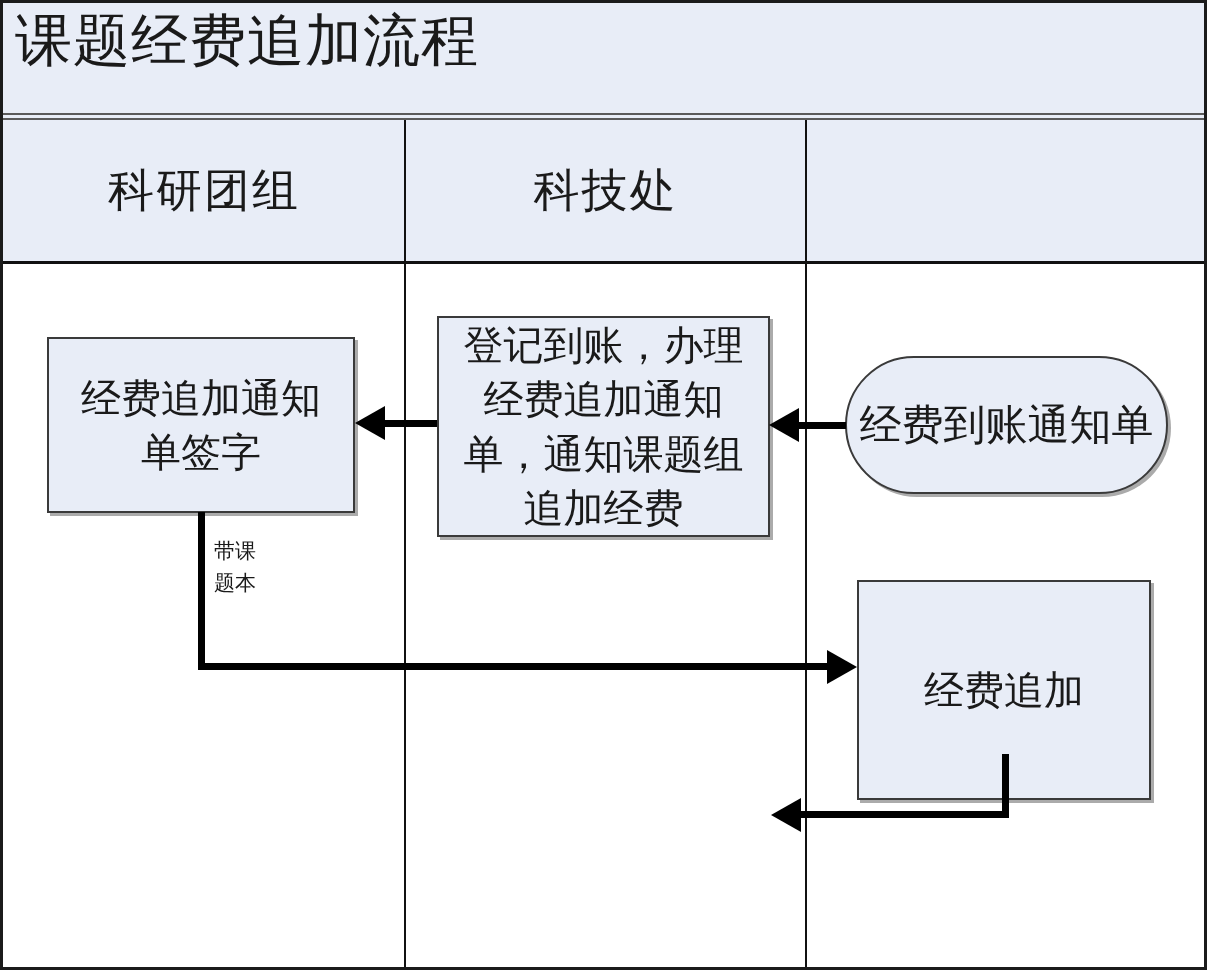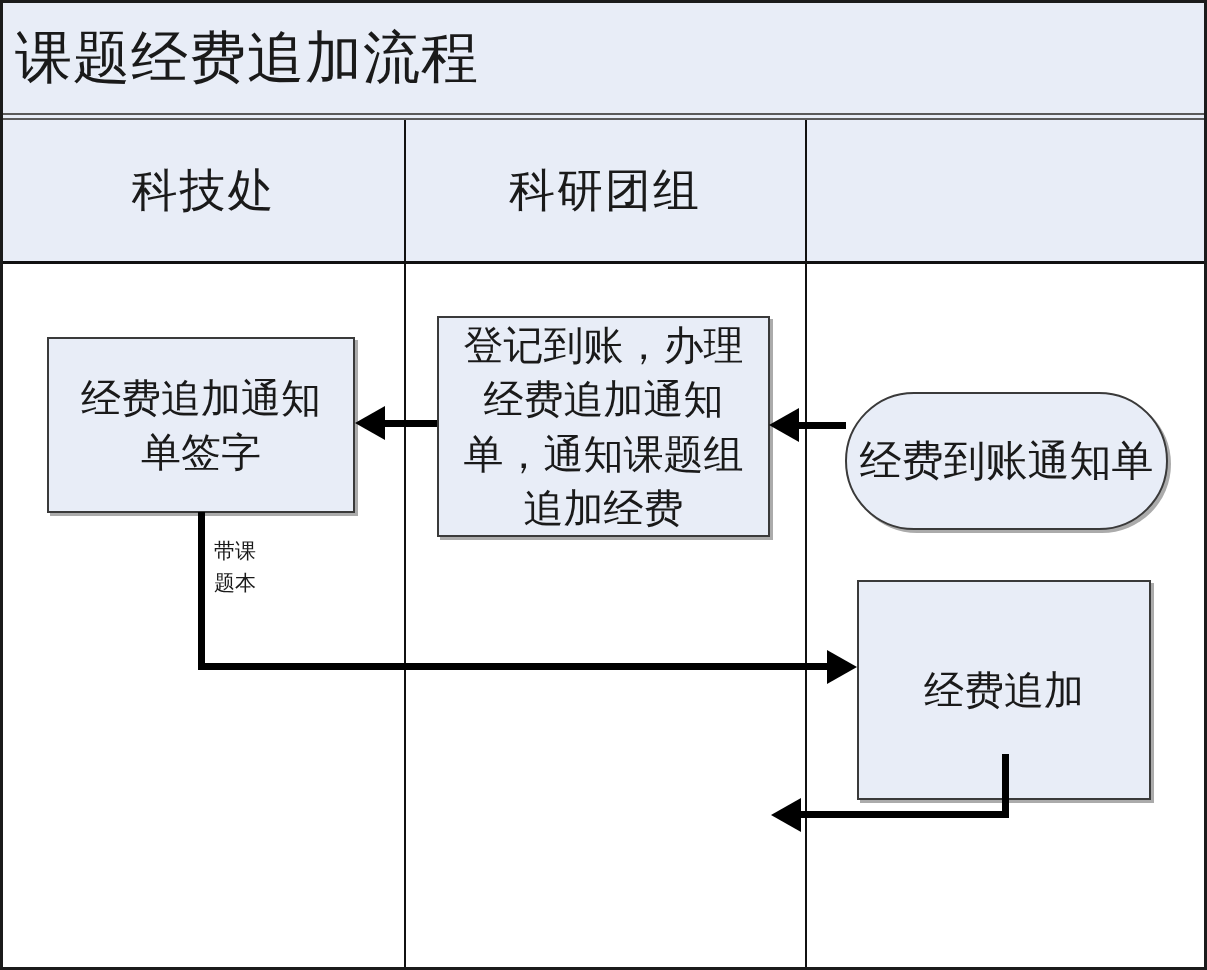--- a/index.html
+++ b/index.html
@@ -19,21 +19,21 @@
     box-sizing: border-box;
     pointer-events: none;
     z-index: 10;
   }
   .title-band {
     position: absolute;
     left: 3px; top: 3px;
     width: 1201px; height: 110px;
     background: #e8edf7;
     display: flex;
-    align-items: center;
+    align-items: flex-start;
     padding-left: 12px;
     box-sizing: border-box;
     font-size: 57px;
     letter-spacing: 1px;
     z-index: 1;
   }
   .sep-double {
     position: absolute;
     left: 3px; top: 113px;
     width: 1201px; height: 7px;
@@ -83,21 +83,21 @@
     align-items: center;
     justify-content: center;
     text-align: center;
     white-space: pre-line;
     font-size: 40px;
     line-height: 1.35;
     z-index: 2;
   }
   .node-sign     { left: 47px;  top: 337px; width: 308px; height: 176px; }
   .node-register { left: 437px; top: 316px; width: 333px; height: 221px; line-height: 1.36; }
-  .node-arrival  { left: 845px; top: 356px; width: 323px; height: 138px; border-radius: 69px; font-size: 42px; margin-top: 36px; }
+  .node-arrival  { left: 845px; top: 356px; width: 323px; height: 138px; border-radius: 69px; font-size: 42px; }
   .node-addition { left: 857px; top: 580px; width: 294px; height: 220px; }
   .node-record   { left: 437px; top: 755px; width: 333px; height: 122px; border-radius: 61px; line-height: 1.3; }
   .conn {
     position: absolute;
     background: #000000;
     z-index: 3;
   }
   .head {
     position: absolute;
     width: 0; height: 0;
@@ -129,22 +129,22 @@
 
 <div class="frame">
 
   <div class="title-band">
     <span>课题经费追加流程</span>
   </div>
 
   <div class="sep-double"></div>
 
   <div class="header-row">
+    <div class="header-cell hc-1">科研团组</div>
     <div class="header-cell hc-2">科技处</div>
-    <div class="header-cell hc-1">科研团组</div>
   </div>
 
   <div class="lane-line lane-line-1"></div>
   <div class="lane-line lane-line-2"></div>
 
   <div class="conn a1-line"></div>
   <div class="head head-left a1-head"></div>
 
   <div class="conn a2-line"></div>
   <div class="head head-left a2-head"></div>

